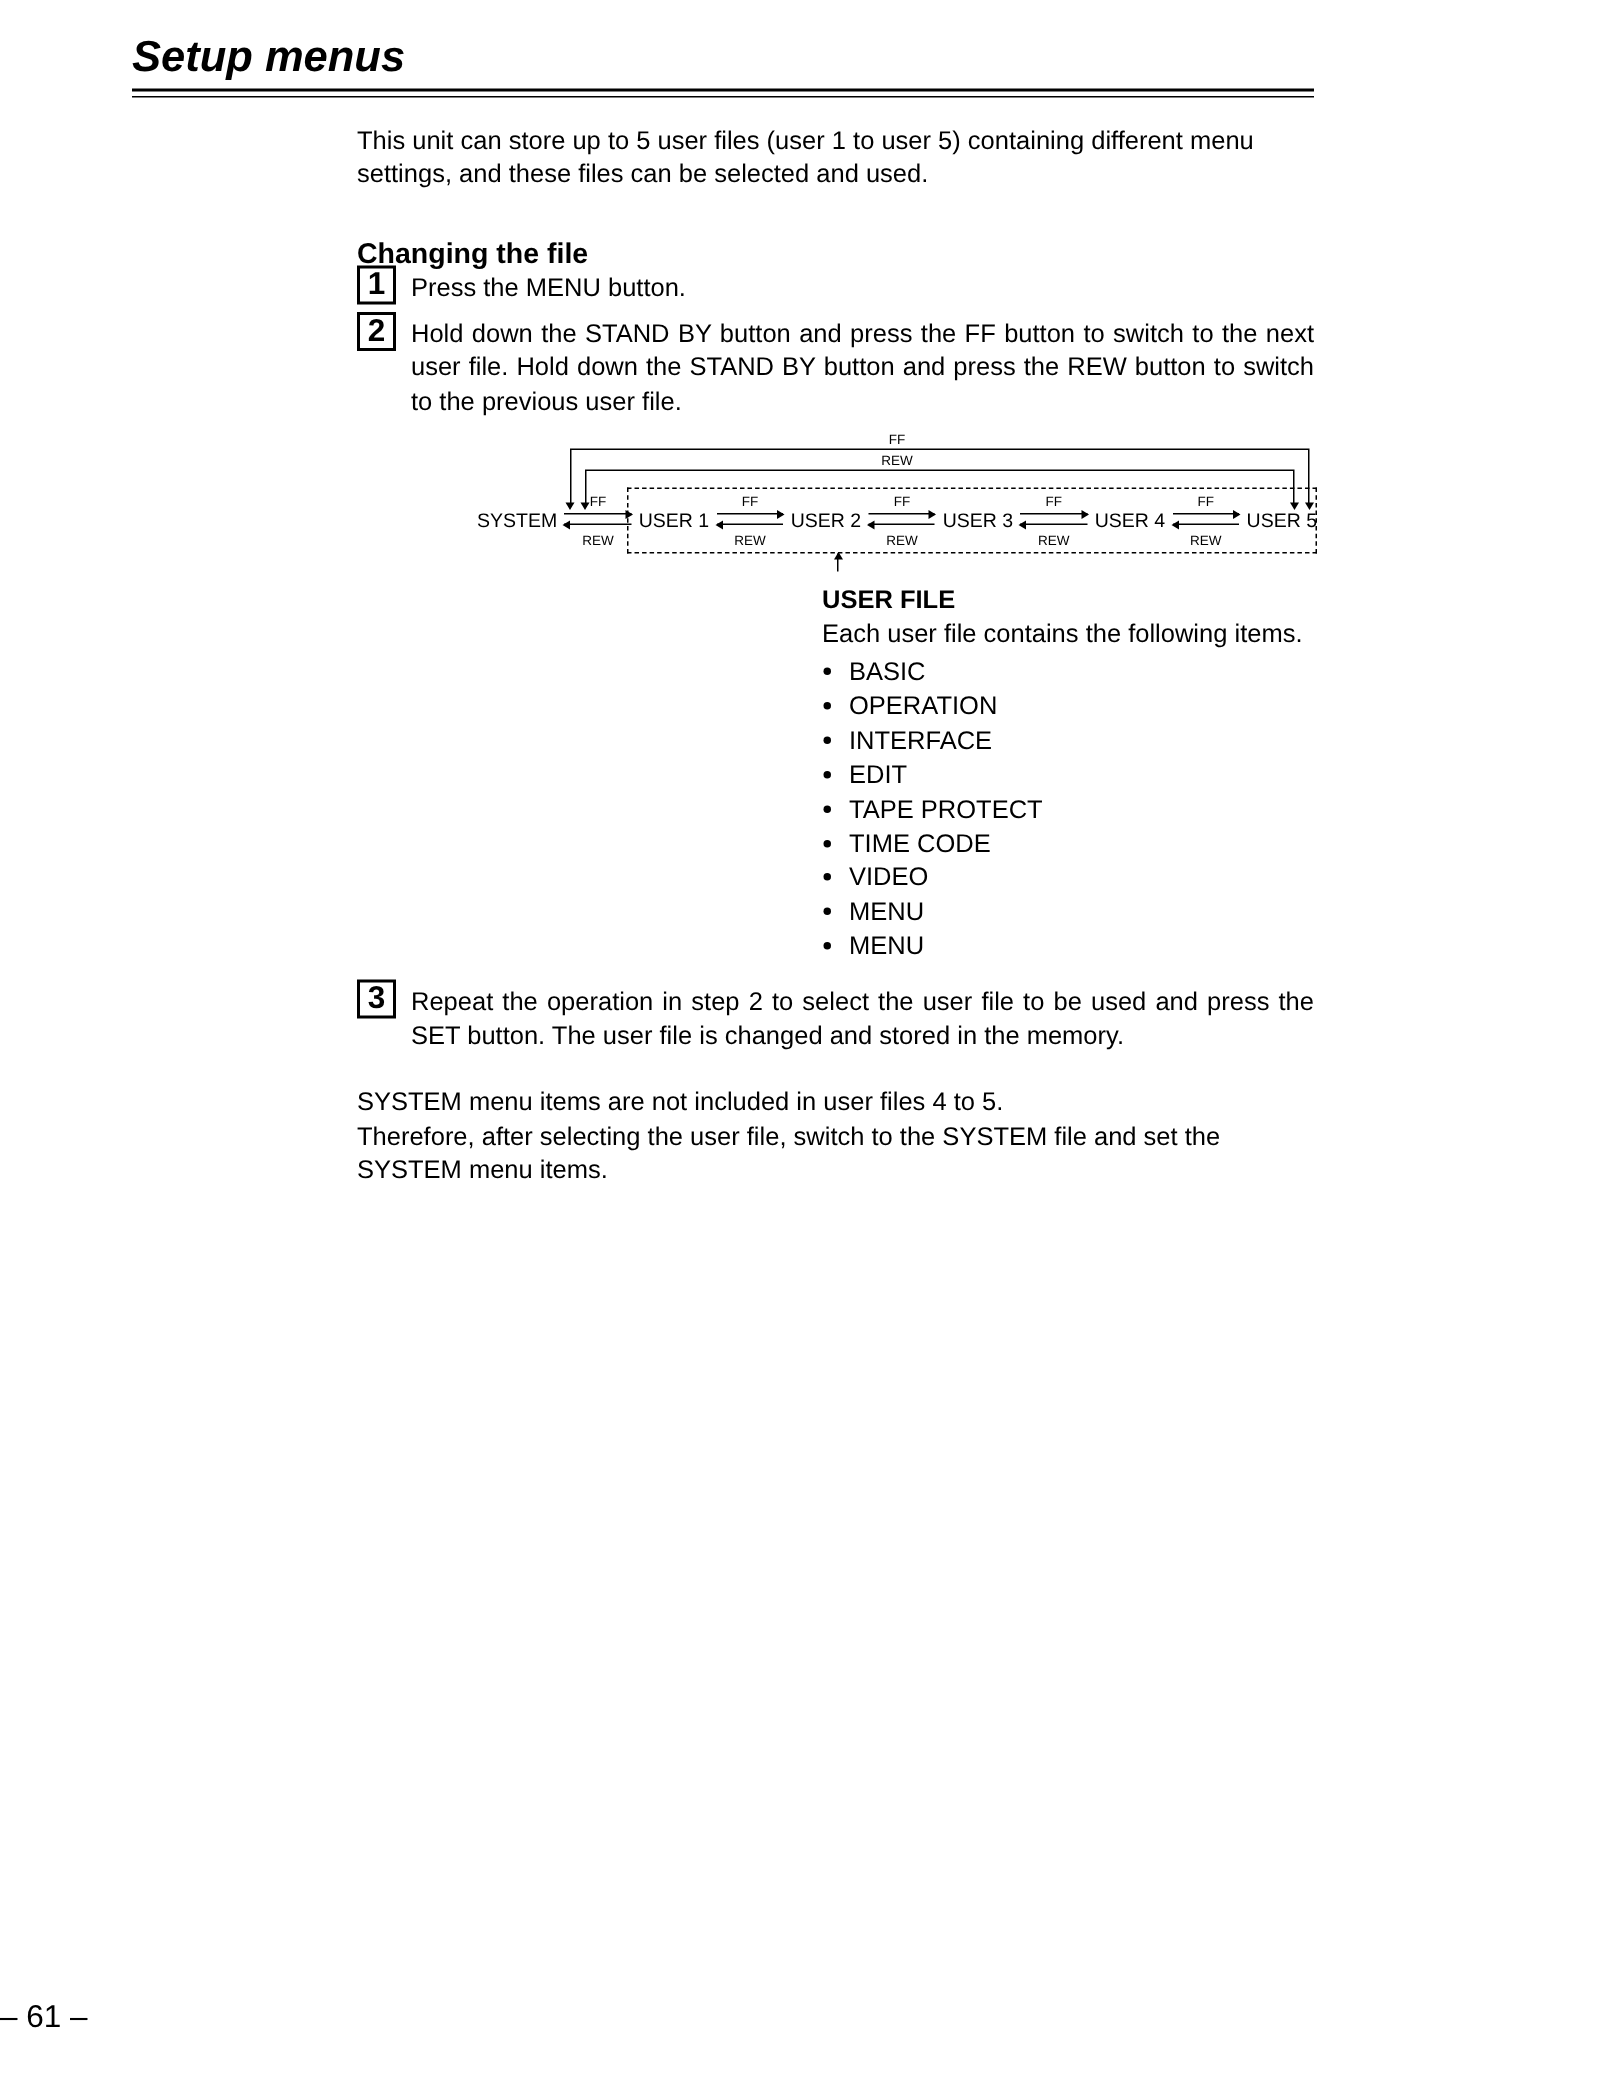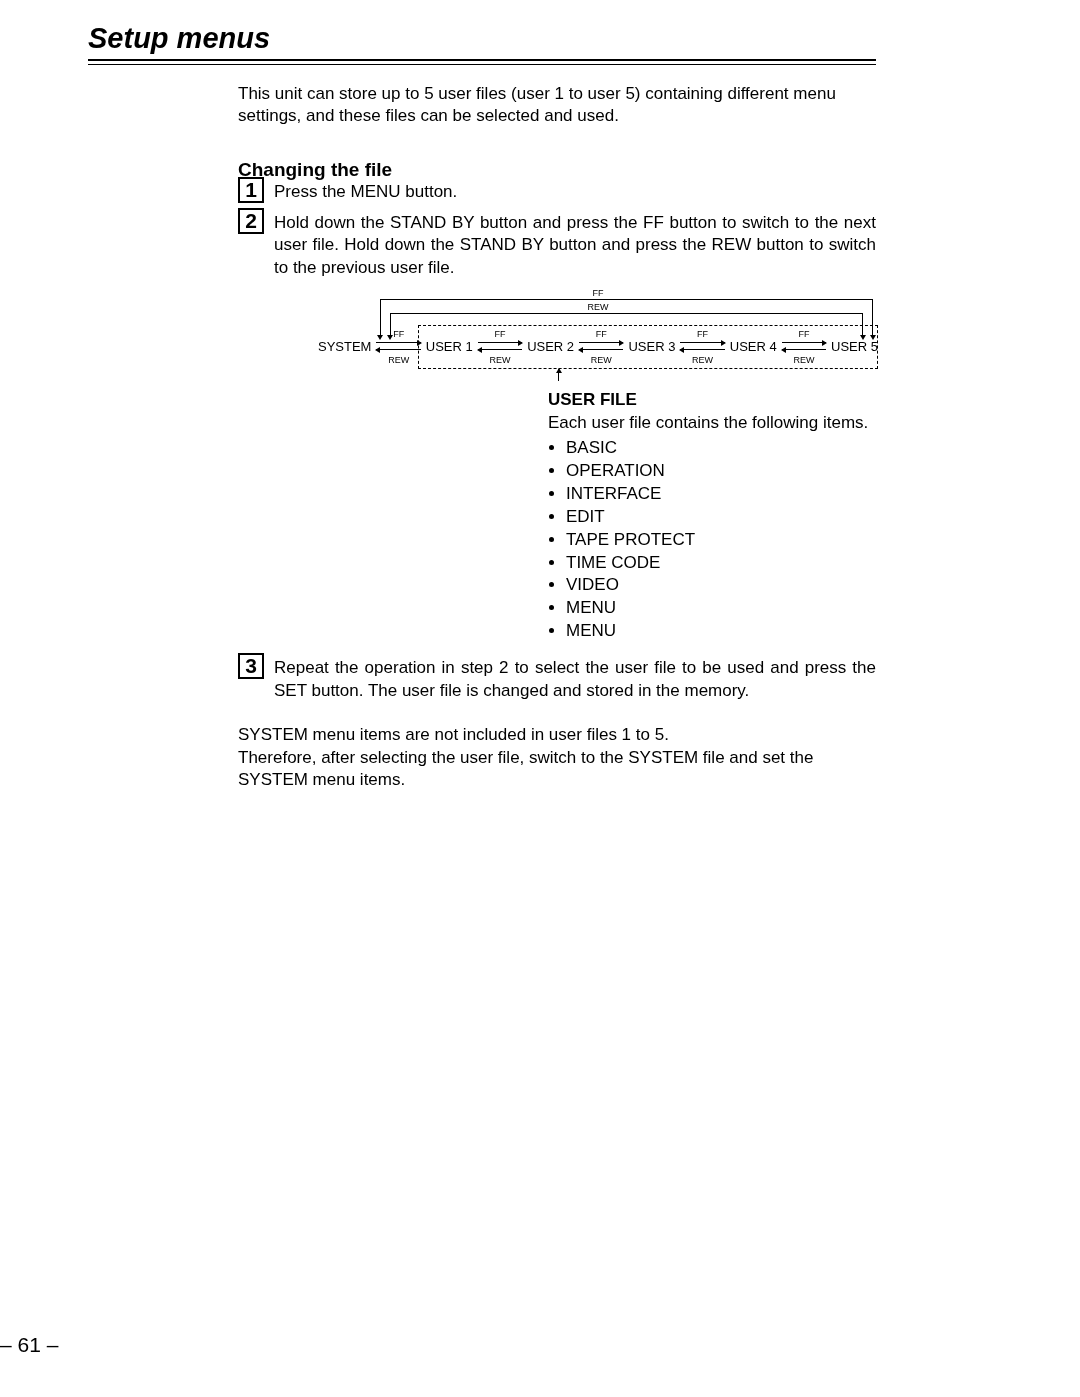--- a/index.html
+++ b/index.html
@@ -369,19 +369,19 @@
     </div>
 
     <div class="steps" style="margin-top:14px;">
       <div class="step">
         <div class="step-num">3</div>
         <div class="step-text">Repeat the operation in step 2 to select the user file to be used and press the SET button. The user file is changed and stored in the memory.</div>
       </div>
     </div>
 
     <div class="note-block">
-      <div>SYSTEM menu items are not included in user files 1 to 5.</div>
+      <div>SYSTEM menu items are not included in user files 4 to 5.</div>
       <div>Therefore, after selecting the user file, switch to the SYSTEM file and set the SYSTEM menu items.</div>
     </div>
   </div>
 
   <div class="page-number">– 61 –</div>
 </div>
 
 </body></html>

